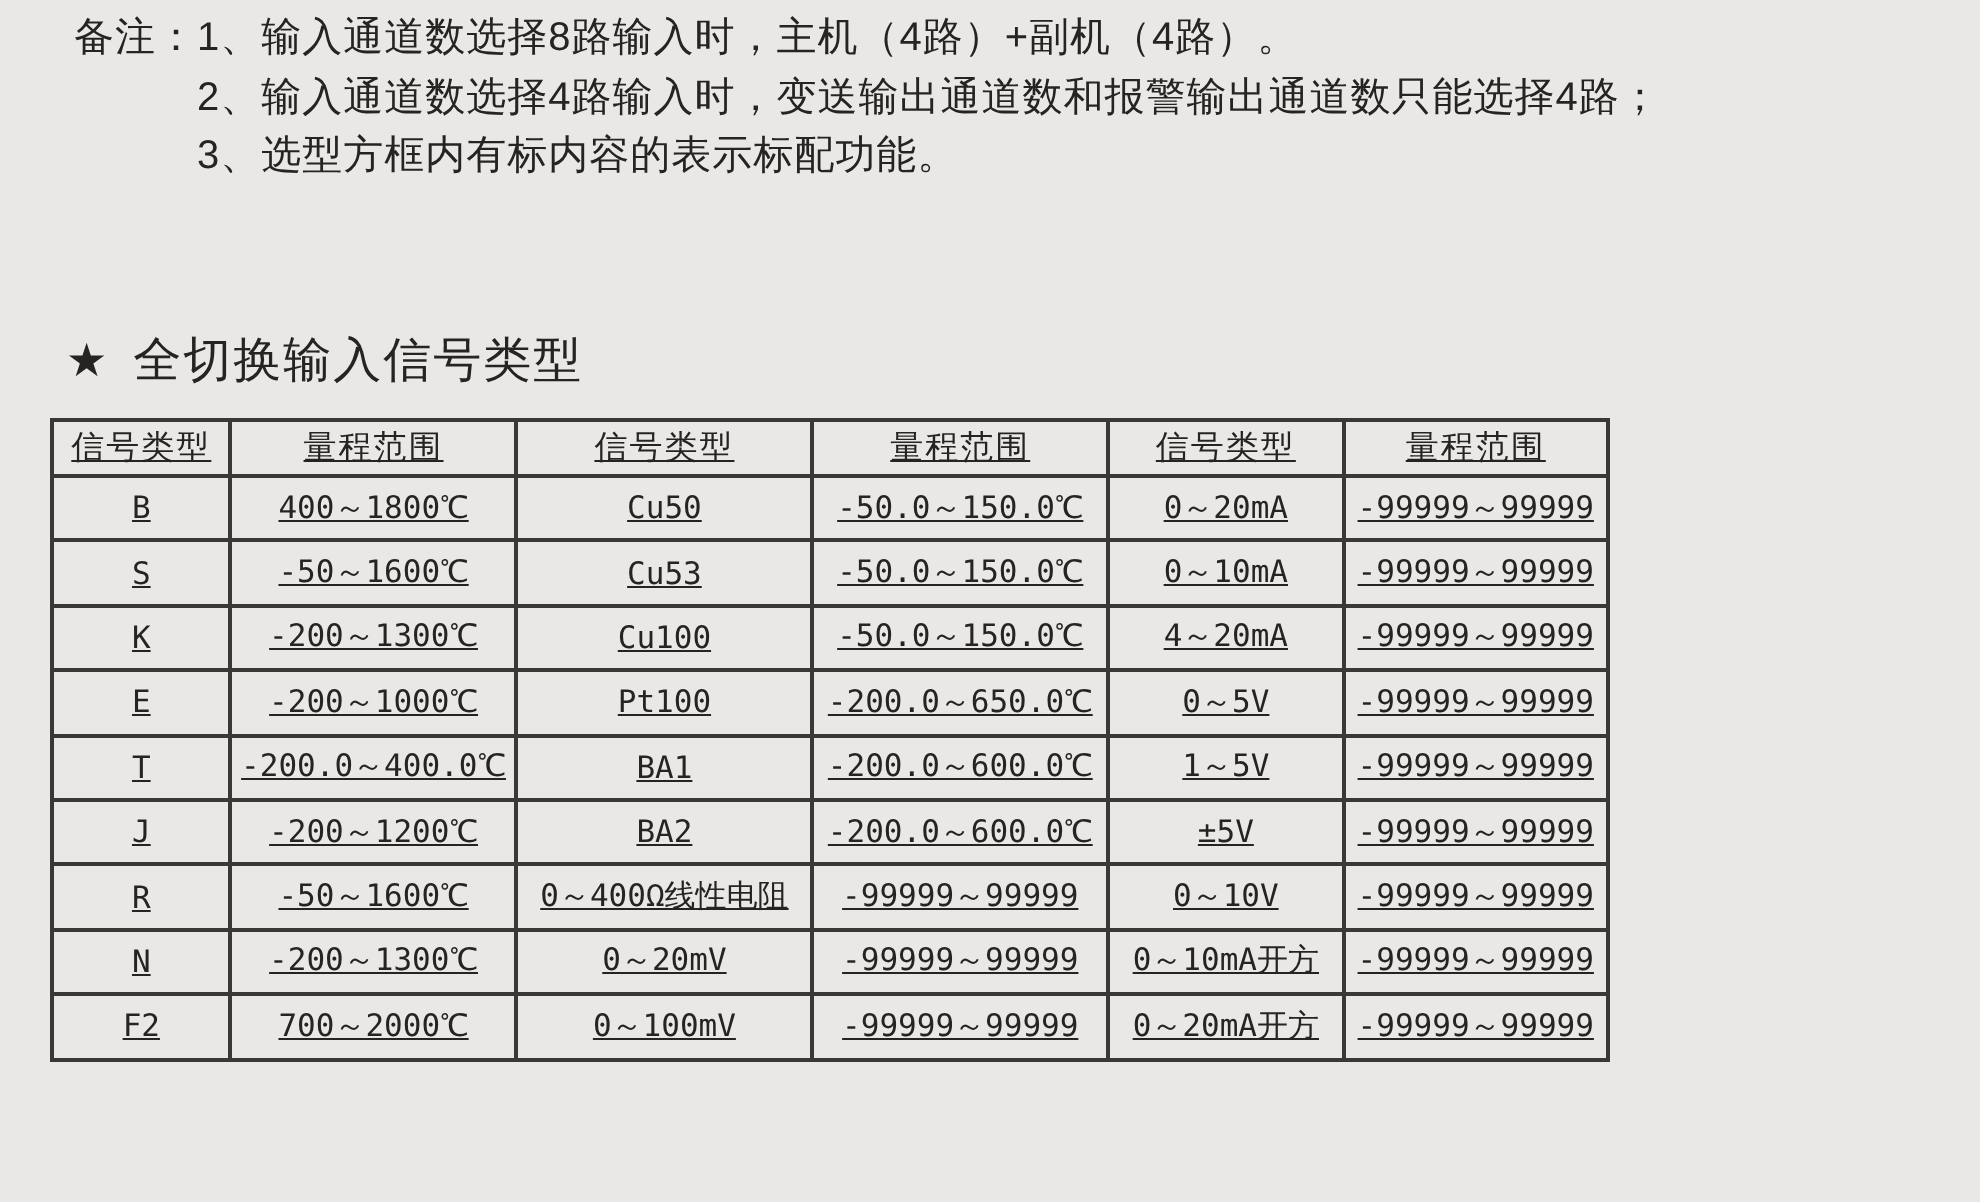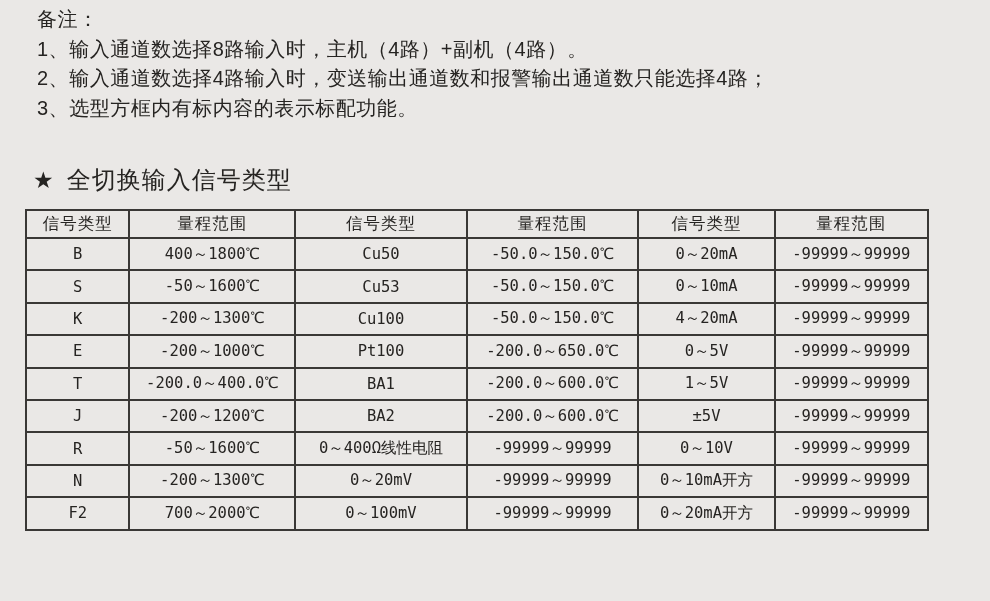--- a/index.html
+++ b/index.html
@@ -17,43 +17,43 @@
     overflow:hidden;
   }
   
   .notes{
     position:absolute;left:37px;top:5px;
     display:flex;
     font-size:20px;
     line-height:29.5px;
     letter-spacing:0.5px;
     white-space:nowrap;
-    flex-direction:column;
   }
   .notes-label{flex:0 0 auto;}
   .note-items{display:flex;flex-direction:column;}
   .note-item{display:flex;}
   .note-num{flex:0 0 auto;}
   .note-lines{display:flex;flex-direction:column;}
   
   .section-heading{
     position:absolute;left:33px;top:164px;
     font-size:24px;
     letter-spacing:1px;
     display:flex;align-items:center;gap:12px;
     white-space:nowrap;
   }
   .star-icon{font-size:23px;line-height:1;}
   
   table.signal-table{
     position:absolute;left:25px;top:209px;
-    width:904px;
+    width:780px;
     border-collapse:collapse;
     table-layout:fixed;
     border:2px solid var(--border);
+    text-decoration:underline;
   }
   .signal-table th,.signal-table td{
     border:2px solid var(--border);
     text-align:center;
     vertical-align:middle;
     padding:0;
     overflow:hidden;
     white-space:nowrap;
   }
   .signal-table thead tr{height:28px;}

